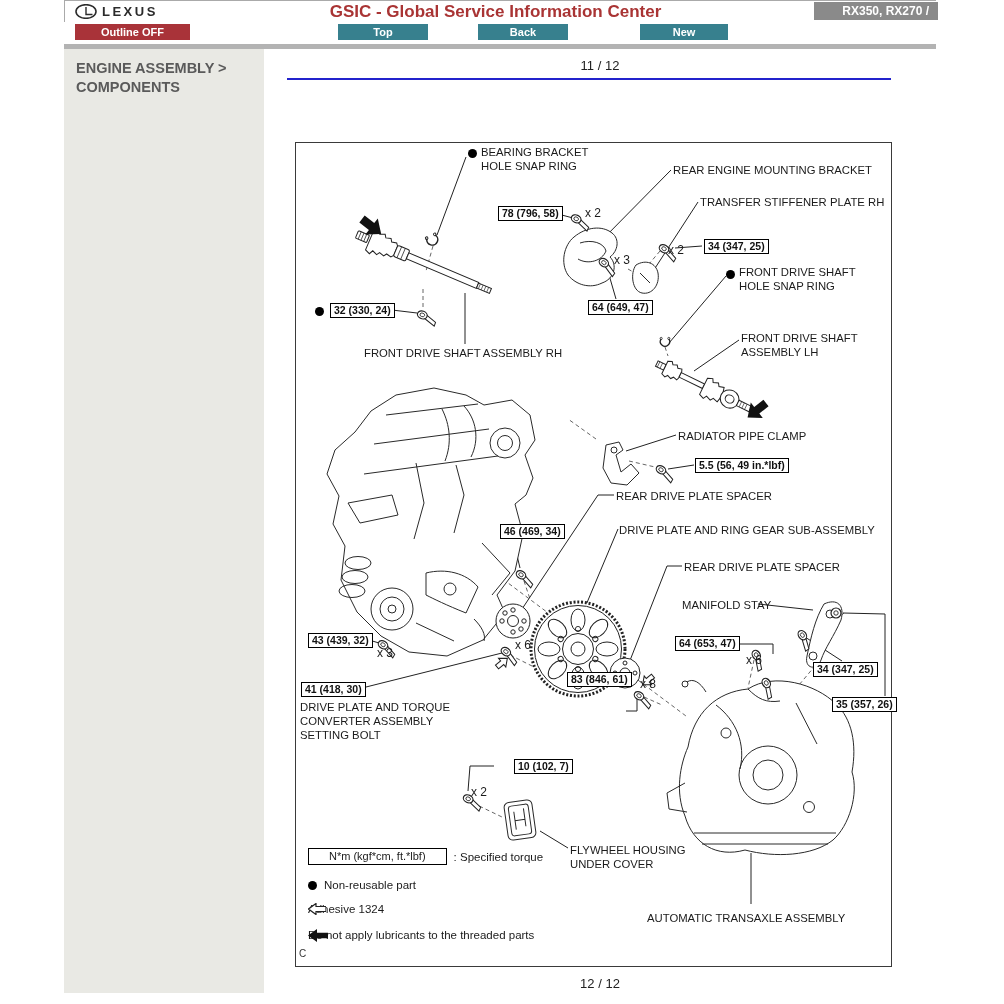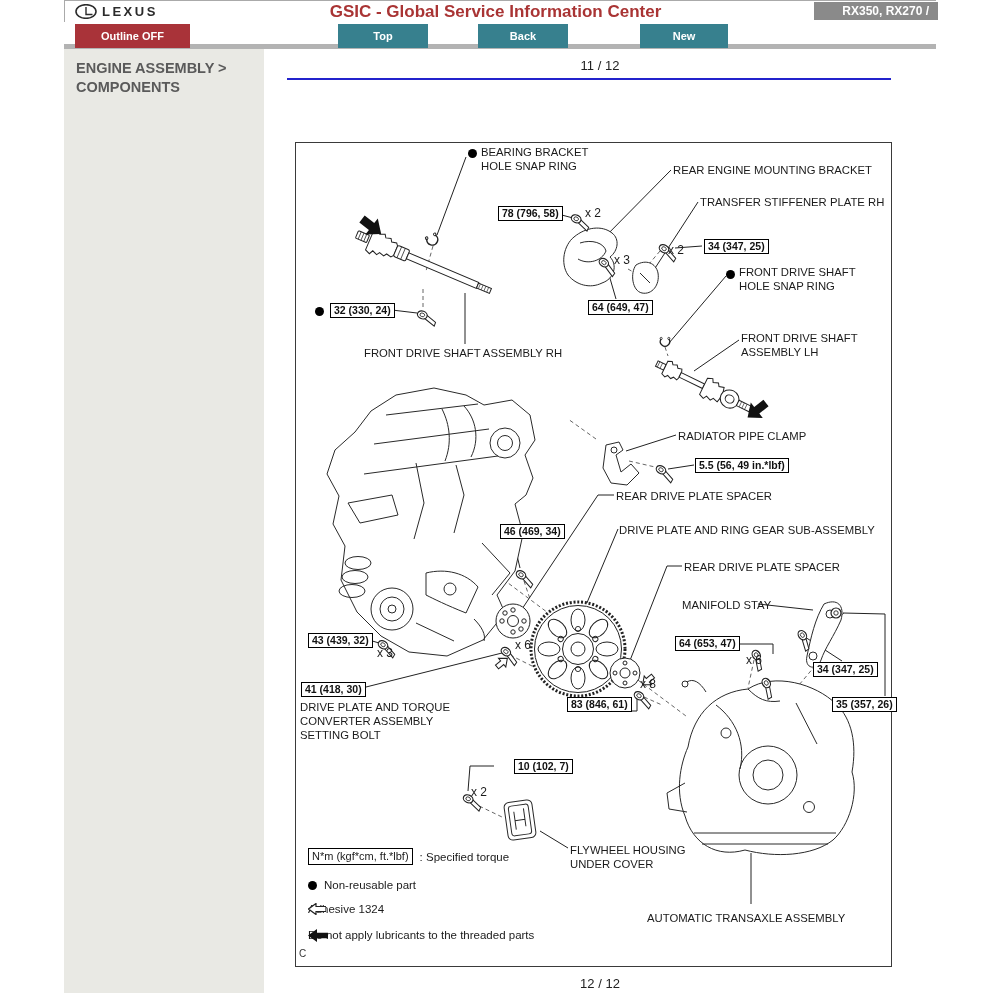--- a/index.html
+++ b/index.html
@@ -7,21 +7,21 @@
   .frame{position:absolute;left:64px;top:0;width:872px;}
   
   .topbar{position:relative;height:21px;border-top:1px solid #aaa;border-left:1px solid #aaa;}
   .logo{position:absolute;left:10px;top:3px;display:flex;align-items:center;gap:5px;}
   .logo-text{font-weight:bold;font-size:13px;letter-spacing:2.5px;color:#2b2b2b;}
   .gsic-title{position:absolute;left:150px;right:160px;top:1px;text-align:center;
     font-weight:bold;font-size:17px;color:#a93434;}
   .model-badge{position:absolute;right:-2px;top:1px;background:#8a8a8a;color:#fff;
     font-weight:bold;font-size:12px;padding:2px 9px 2px 28px;}
   .btnrow{position:relative;height:18px;margin-top:2px;}
-  .ui-btn{position:absolute;height:24px;border:none;color:#fff;font-weight:bold;
+  .ui-btn{position:absolute;height:16px;border:none;color:#fff;font-weight:bold;
     font-size:11px;font-family:"Liberation Sans",sans-serif;line-height:15px;text-align:center;padding:0;cursor:pointer;}
   .btn-outline{left:11px;width:115px;background:#a93339;}
   .btn-teal{background:#37808e;}
   .graybar{height:5px;background:#b3b3b3;margin-top:2px;}
   
   .body-row{display:flex;min-height:944px;}
   .sidebar{width:200px;background:#e9e9e4;}
   .sidebar h2{margin:10px 12px;font-size:14.5px;line-height:1.3;color:#5a5a5a;white-space:pre-line;}
   .main{flex:1;position:relative;}
   .pager{text-align:center;font-size:13px;color:#222;}
@@ -31,21 +31,21 @@
   
   .diagram{position:relative;margin:62px 0 0 31px;width:595px;height:823px;
     border:1px solid #3a3a3a;background:#fff;}
   .diagram svg{position:absolute;left:0;top:0;}
   .dlabel{position:absolute;font-size:11.3px;line-height:1.25;color:#1b1b1b;white-space:pre-line;}
   .tbox{position:absolute;border:1.6px solid #000;background:#fff;padding:0 3px;
     font-weight:bold;font-size:10.5px;line-height:13px;white-space:nowrap;color:#111;}
   .qty{position:absolute;font-size:12px;color:#1b1b1b;}
   .dot{position:absolute;width:9px;height:9px;border-radius:50%;background:#000;}
   .legend-row{position:absolute;display:flex;align-items:center;gap:7px;font-size:11.5px;color:#1b1b1b;}
-  .legend-box{border:1.4px solid #000;padding:0 3px;font-size:11px;line-height:15px;}
+  .legend-box{border:1.4px solid #000;padding:0 20px;font-size:11px;line-height:15px;}
   .corner-mark{position:absolute;font-size:10px;color:#333;}
 </style>
 </head>
 <body>
 
 <div class="frame">
 
   <div class="topbar">
     <div class="logo">
       <svg width="22" height="15" viewBox="0 0 22 15">
@@ -327,21 +327,21 @@
         <div class="tbox" style="left:408px;top:96px;">34 (347, 25)</div>
         <div class="tbox" style="left:292px;top:157px;">64 (649, 47)</div>
         <span class="dot" style="left:19px;top:164px;"></span>
         <div class="tbox" style="left:34px;top:160px;">32 (330, 24)</div>
         <div class="tbox" style="left:399px;top:315px;">5.5 (56, 49 in.*lbf)</div>
         <div class="tbox" style="left:204px;top:381px;">46 (469, 34)</div>
         <div class="tbox" style="left:379px;top:493px;">64 (653, 47)</div>
         <div class="tbox" style="left:517px;top:519px;">34 (347, 25)</div>
         <div class="tbox" style="left:12px;top:490px;">43 (439, 32)</div>
         <div class="tbox" style="left:5px;top:539px;">41 (418, 30)</div>
-        <div class="tbox" style="left:271px;top:554px;">83 (846, 61)</div>
+        <div class="tbox" style="left:271px;top:529px;">83 (846, 61)</div>
         <div class="tbox" style="left:536px;top:554px;">35 (357, 26)</div>
         <div class="tbox" style="left:198px;top:616px;margin-left:20px;">10 (102, 7)</div>
 
         <span class="qty" style="left:289px;top:63px;">x 2</span>
         <span class="qty" style="left:372px;top:100px;">x 2</span>
         <span class="qty" style="left:318px;top:110px;">x 3</span>
         <span class="qty" style="left:81px;top:503px;">x 3</span>
         <span class="qty" style="left:219px;top:495px;">x 6</span>
         <span class="qty" style="left:450px;top:510px;">x 6</span>
         <span class="qty" style="left:344px;top:534px;">x 8</span>

